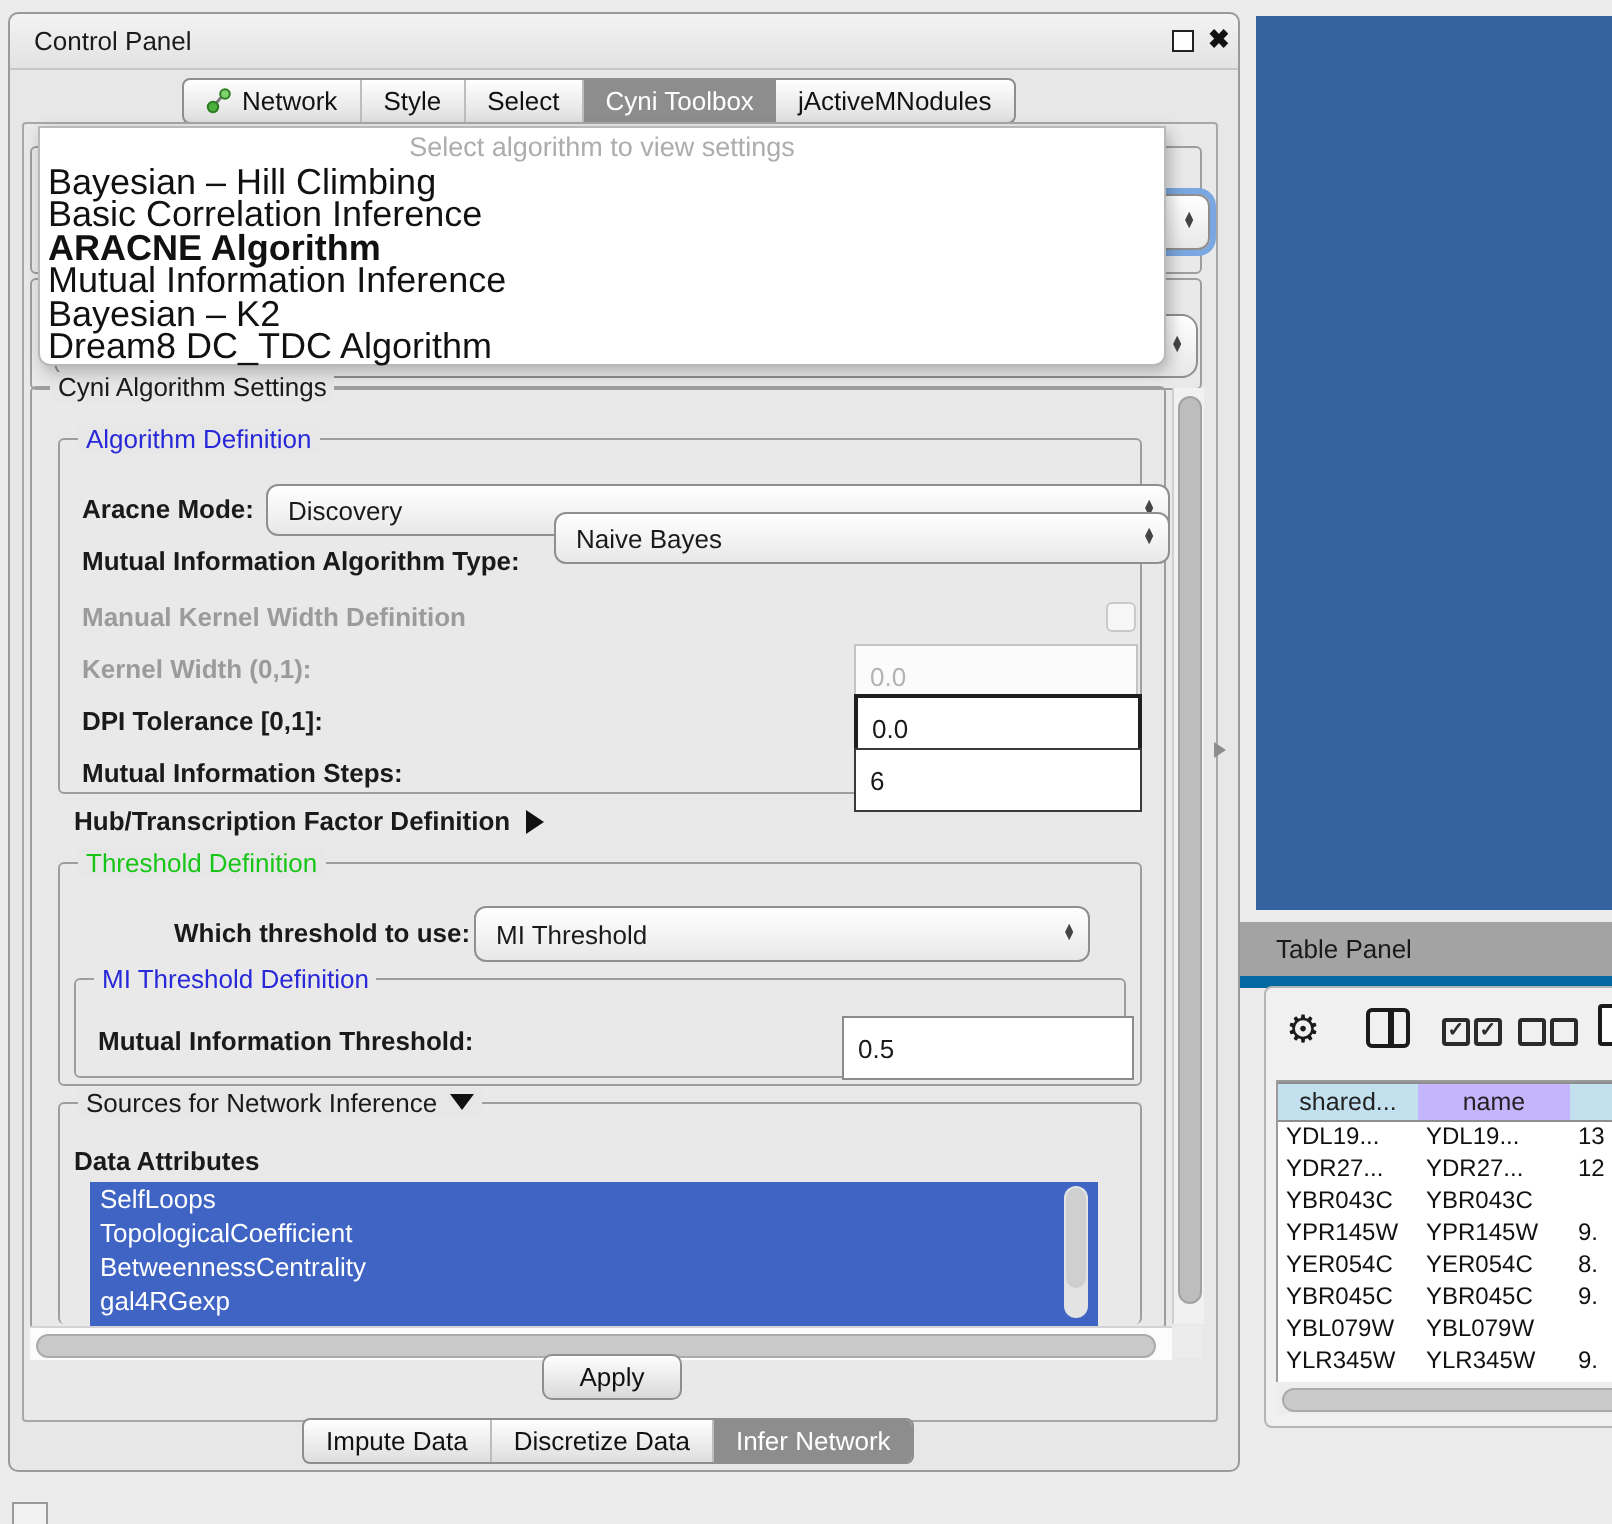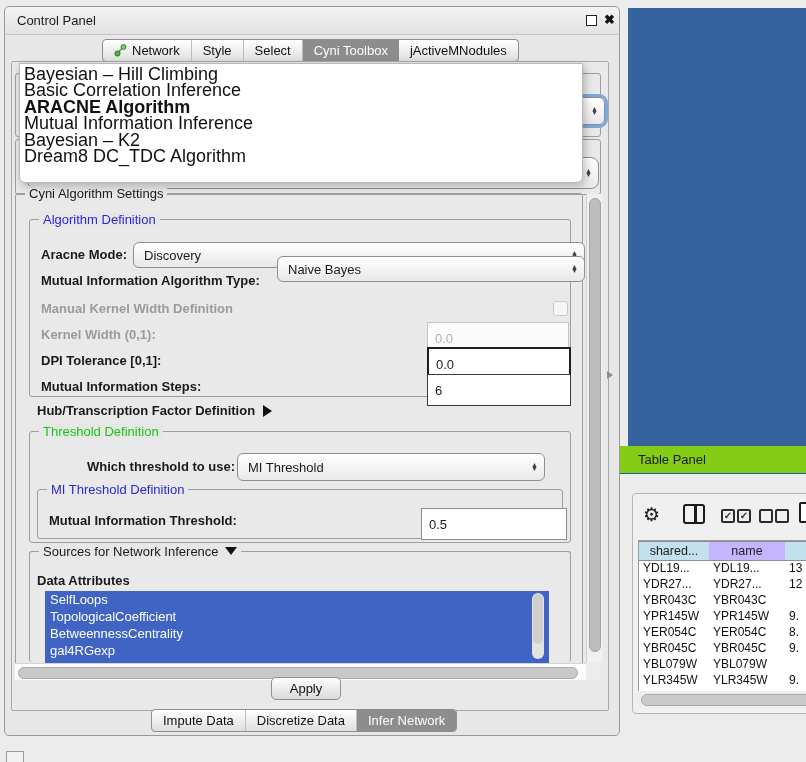--- a/index.html
+++ b/index.html
@@ -62,22 +62,22 @@
   .attr-list{background:#3f64c4;overflow:hidden;}
   .attr-item{color:#fff;font-size:13px;height:17px;line-height:17px;padding-left:5px;
              white-space:nowrap;}
   
   .btn{display:flex;align-items:center;justify-content:center;
        background:linear-gradient(#fefefe,#d9d9d9);border:1px solid #8f8f8f;
        border-radius:5px;font-size:13px;color:#111;}
   
   .net-frame{left:628px;top:8px;width:178px;height:447px;background:#35639f;}
   
-  .tp-strip{left:620px;top:446px;width:186px;height:27px;background:#84cc16;
-            border-bottom:1px solid #0369a1;}
+  .tp-strip{left:620px;top:461px;width:186px;height:27px;background:#a3a3a3;
+            border-bottom:6px solid #0369a1;}
   .tp-title{left:18px;top:6px;font-size:13px;color:#1a1a1a;}
   .tp-panel{left:632px;top:493px;width:190px;height:219px;background:#f0f0f0;
             border:1px solid #b5b5b5;border-radius:4px;}
   .tbl-hcell{position:absolute;top:0;height:18px;border:1px solid #8e8e8e;border-left:none;
              display:flex;align-items:center;justify-content:center;font-size:12.5px;color:#222;}
   .tbl-cell{position:absolute;font-size:12px;color:#111;white-space:nowrap;}
   .icon-split{width:18px;height:16px;border:2.5px solid #1b1b1b;border-radius:3px;position:relative;}
   .icon-split:before{content:"";position:absolute;left:50%;top:0;bottom:0;width:2.5px;background:#1b1b1b;}
   .cb{position:absolute;width:10px;height:10px;border:2px solid #2b2b2b;border-radius:2px;
       font-size:10px;line-height:9px;font-weight:bold;color:#2b2b2b;text-align:center;}
@@ -91,21 +91,21 @@
 
 <div id="app">
 
   <div class="abs cp-window">
     <div class="abs cp-titlebar">
       <span class="abs cp-title">Control Panel</span>
       <span class="abs float-ico"></span>
       <span class="abs close-ico">✖</span>
     </div>
 
-    <div class="abs tabstrip" style="left:86px;top:32px;margin-left:11px;">
+    <div class="abs tabstrip" style="left:86px;top:32px;">
       <div class="tab">
         <svg width="13" height="13" style="margin-right:5px">
           <line x1="3" y1="10" x2="9" y2="3" stroke="#7b7b7b" stroke-width="1.4"></line>
           <circle cx="3.5" cy="9.5" r="2.6" fill="#4caf3f" stroke="#2c7d22"></circle>
           <circle cx="9.5" cy="3" r="2.4" fill="#7fd36f" stroke="#2c7d22"></circle>
         </svg>
         <span>Network</span>
       </div>
       <div class="tab">
           <span>Style</span>
@@ -128,20 +128,21 @@
       <span class="updown">▲<br>▼</span>
     </div>
 
     <div class="abs groupbox" style="left:10px;top:132px;width:584px;height:54px;"></div>
     <div class="abs combo" style="left:22px;top:150px;width:554px;height:30px;border-radius:8px;color:#a9a9a9;">
       <span>galFiltered.sif default node</span>
       <span class="updown">▲<br>▼</span>
     </div>
 
     <div class="abs popup">
+      <div class="dd-prompt">Select algorithm to view settings</div>
       <div>
           <div class="dd-item">Bayesian – Hill Climbing</div>
           <div class="dd-item">Basic Correlation Inference</div>
           <div class="dd-item bold">ARACNE Algorithm</div>
           <div class="dd-item">Mutual Information Inference</div>
           <div class="dd-item">Bayesian – K2</div>
           <div class="dd-item">Dream8 DC_TDC Algorithm</div>
         </div>
     </div>
 

